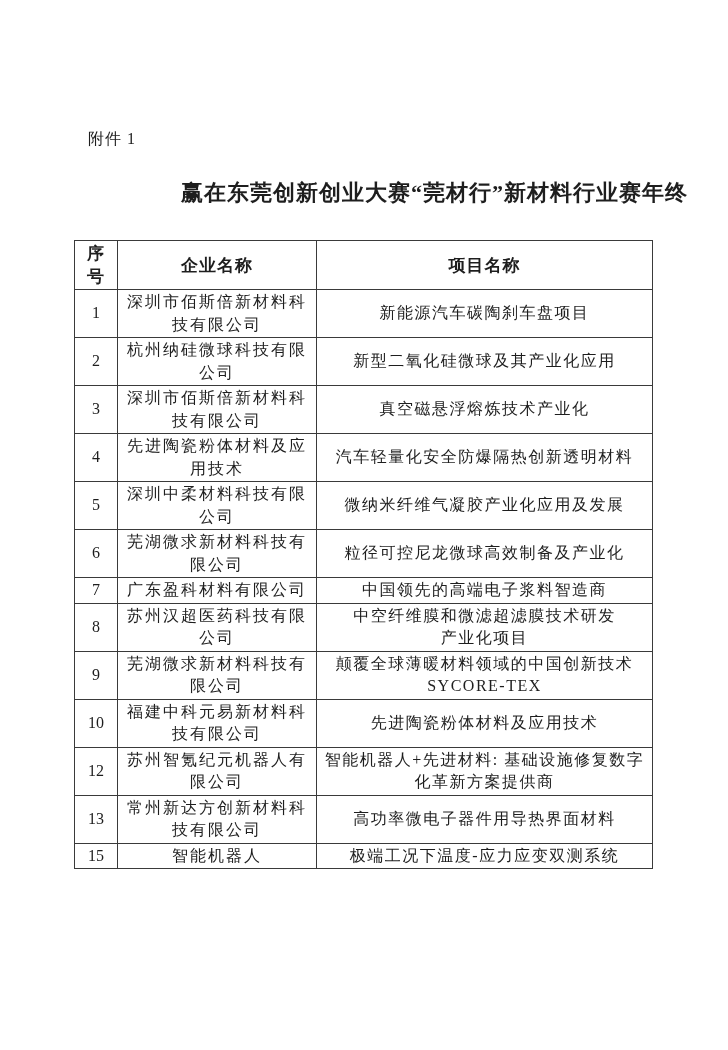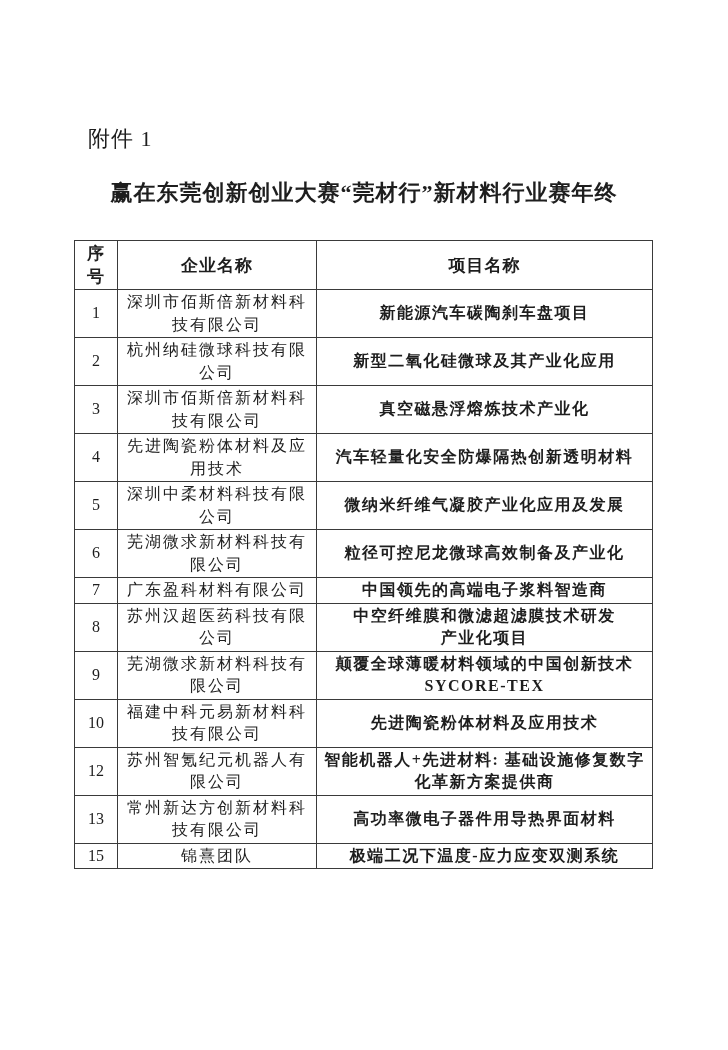--- a/index.html
+++ b/index.html
@@ -12,25 +12,25 @@
     width:728px;height:1050px;
     background:var(--bg);
     font-family:"Liberation Serif","DejaVu Serif",serif;
     color:var(--text);
     position:relative;
     overflow:hidden;
   }
   .page{position:absolute;inset:0;background:var(--bg);}
   .attachment{
     position:absolute;left:88px;top:128px;
-    font-size:22px;line-height:22px;letter-spacing:1px;
+    font-size:16px;line-height:22px;letter-spacing:1px;
   }
   .title{
     position:absolute;left:40px;width:648px;top:176px;
-    text-align:center;font-weight:bold;
+    text-align:right;font-weight:bold;
     font-size:22px;line-height:33px;letter-spacing:1px;
   }
   table.roster{
     position:absolute;left:74px;top:240px;width:578px;
     border-collapse:collapse;table-layout:fixed;
   }
   .c-no{width:43px;}
   .c-company{width:199px;}
   .c-project{width:336px;}
   th,td{
@@ -44,21 +44,20 @@
   th{
     font-weight:bold;
     font-size:17px;
     letter-spacing:1px;
     line-height:23px;
   }
   td.no{letter-spacing:0;}
   td.project{
     white-space:pre-line;
     letter-spacing:1.5px;
-    font-weight:bold;
   }
 </style>
 </head>
 <body>
 
 <div class="page">
 
   <div class="attachment">附件 1</div>
 
   <div class="title">
@@ -135,19 +134,19 @@
     <td class="company">苏州智氪纪元机器人有限公司</td>
     <td class="project">智能机器人+先进材料: 基础设施修复数字化革新方案提供商</td>
   </tr>
         <tr>
     <td class="no">13</td>
     <td class="company">常州新达方创新材料科技有限公司</td>
     <td class="project">高功率微电子器件用导热界面材料</td>
   </tr>
         <tr>
     <td class="no">15</td>
-    <td class="company">锦熹团队</td>
+    <td class="company">智能机器人</td>
     <td class="project">极端工况下温度-应力应变双测系统</td>
   </tr>
       </tbody>
   </table>
 
 </div>
 
 </body></html>

